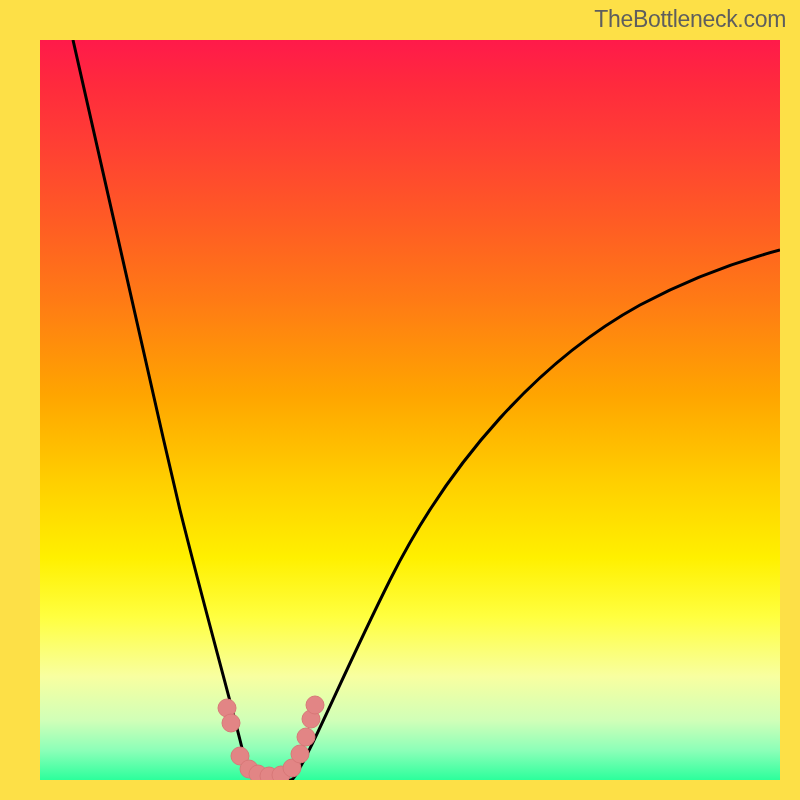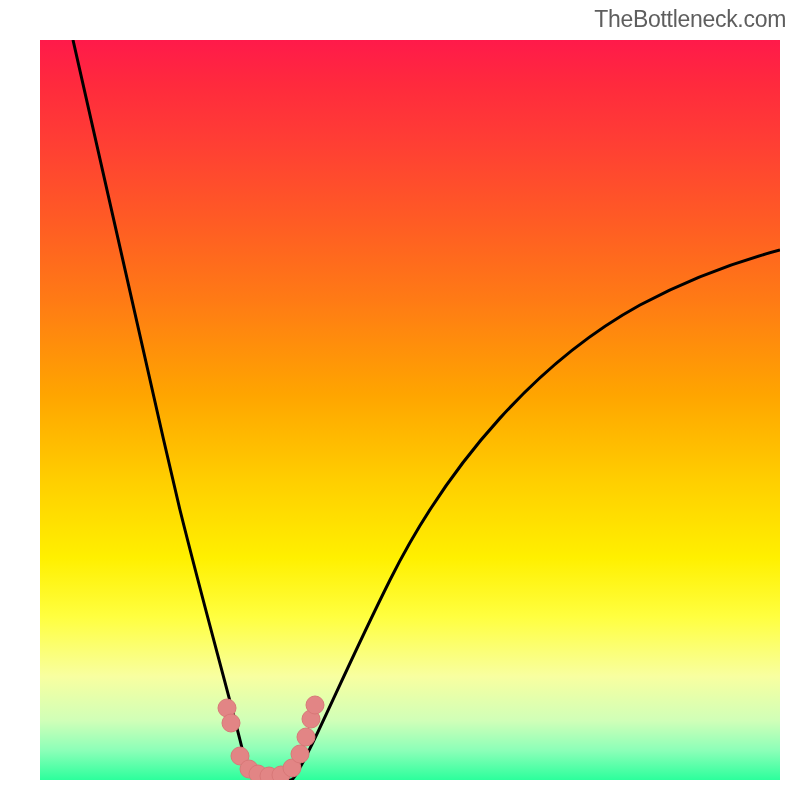--- a/index.html
+++ b/index.html
@@ -8,21 +8,21 @@
     width: 800px;
     height: 800px;
     overflow: hidden;
     background: #000;
     font-family: Arial, Helvetica, sans-serif;
   }
   .stage {
     position: relative;
     width: 800px;
     height: 800px;
-    background: #ffffff;
+    background: #fde047;
   }
   .plot-area {
     position: absolute;
     left: 40px;
     top: 40px;
     width: 740px;
     height: 740px;
     background: linear-gradient(
       to bottom,
       #ff1a4a 0%,

